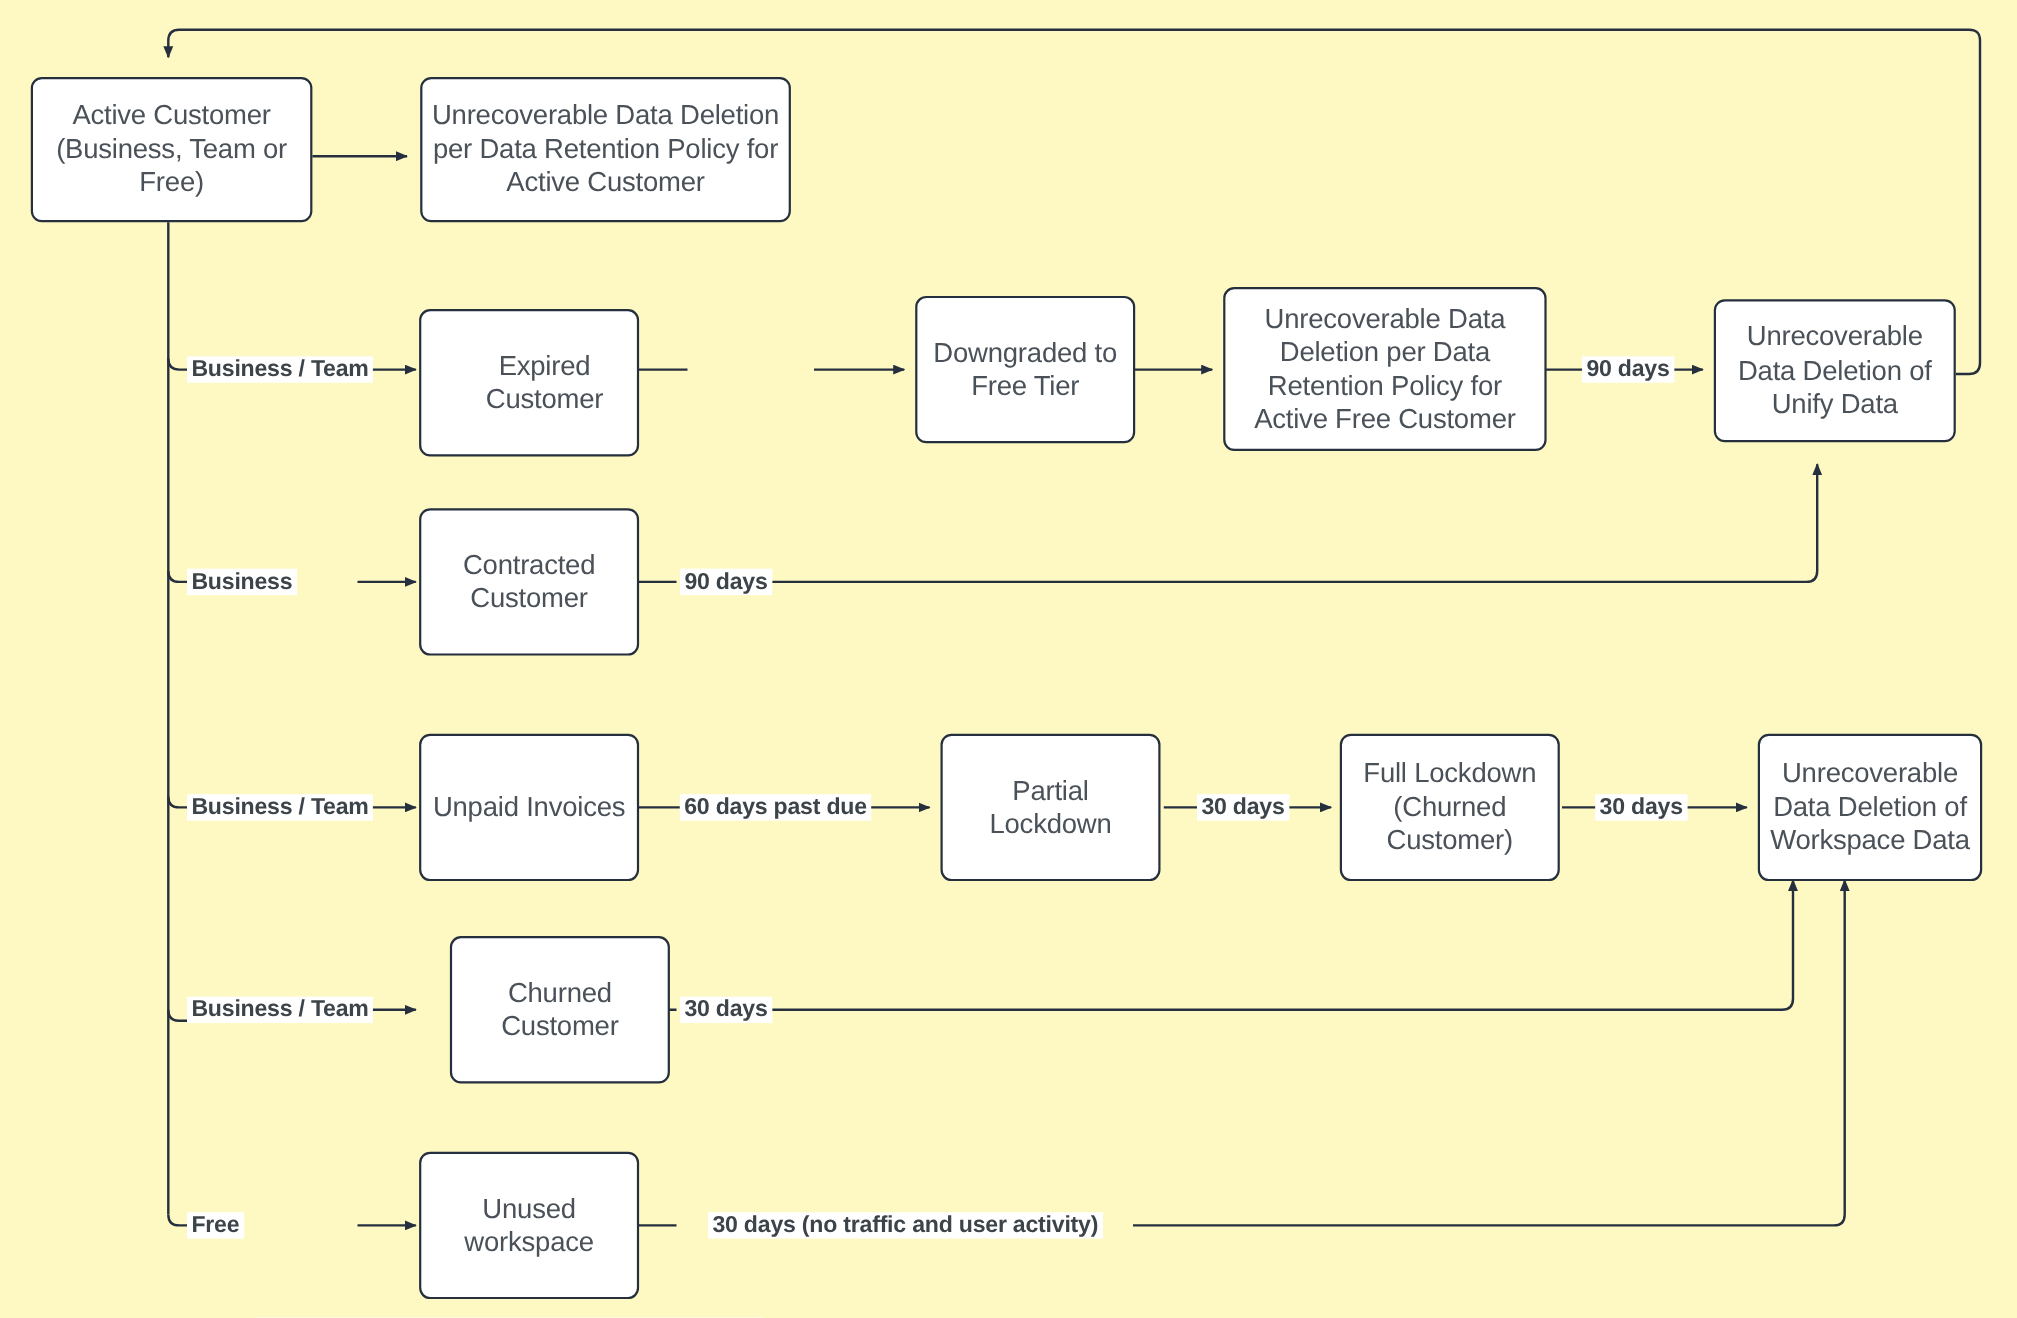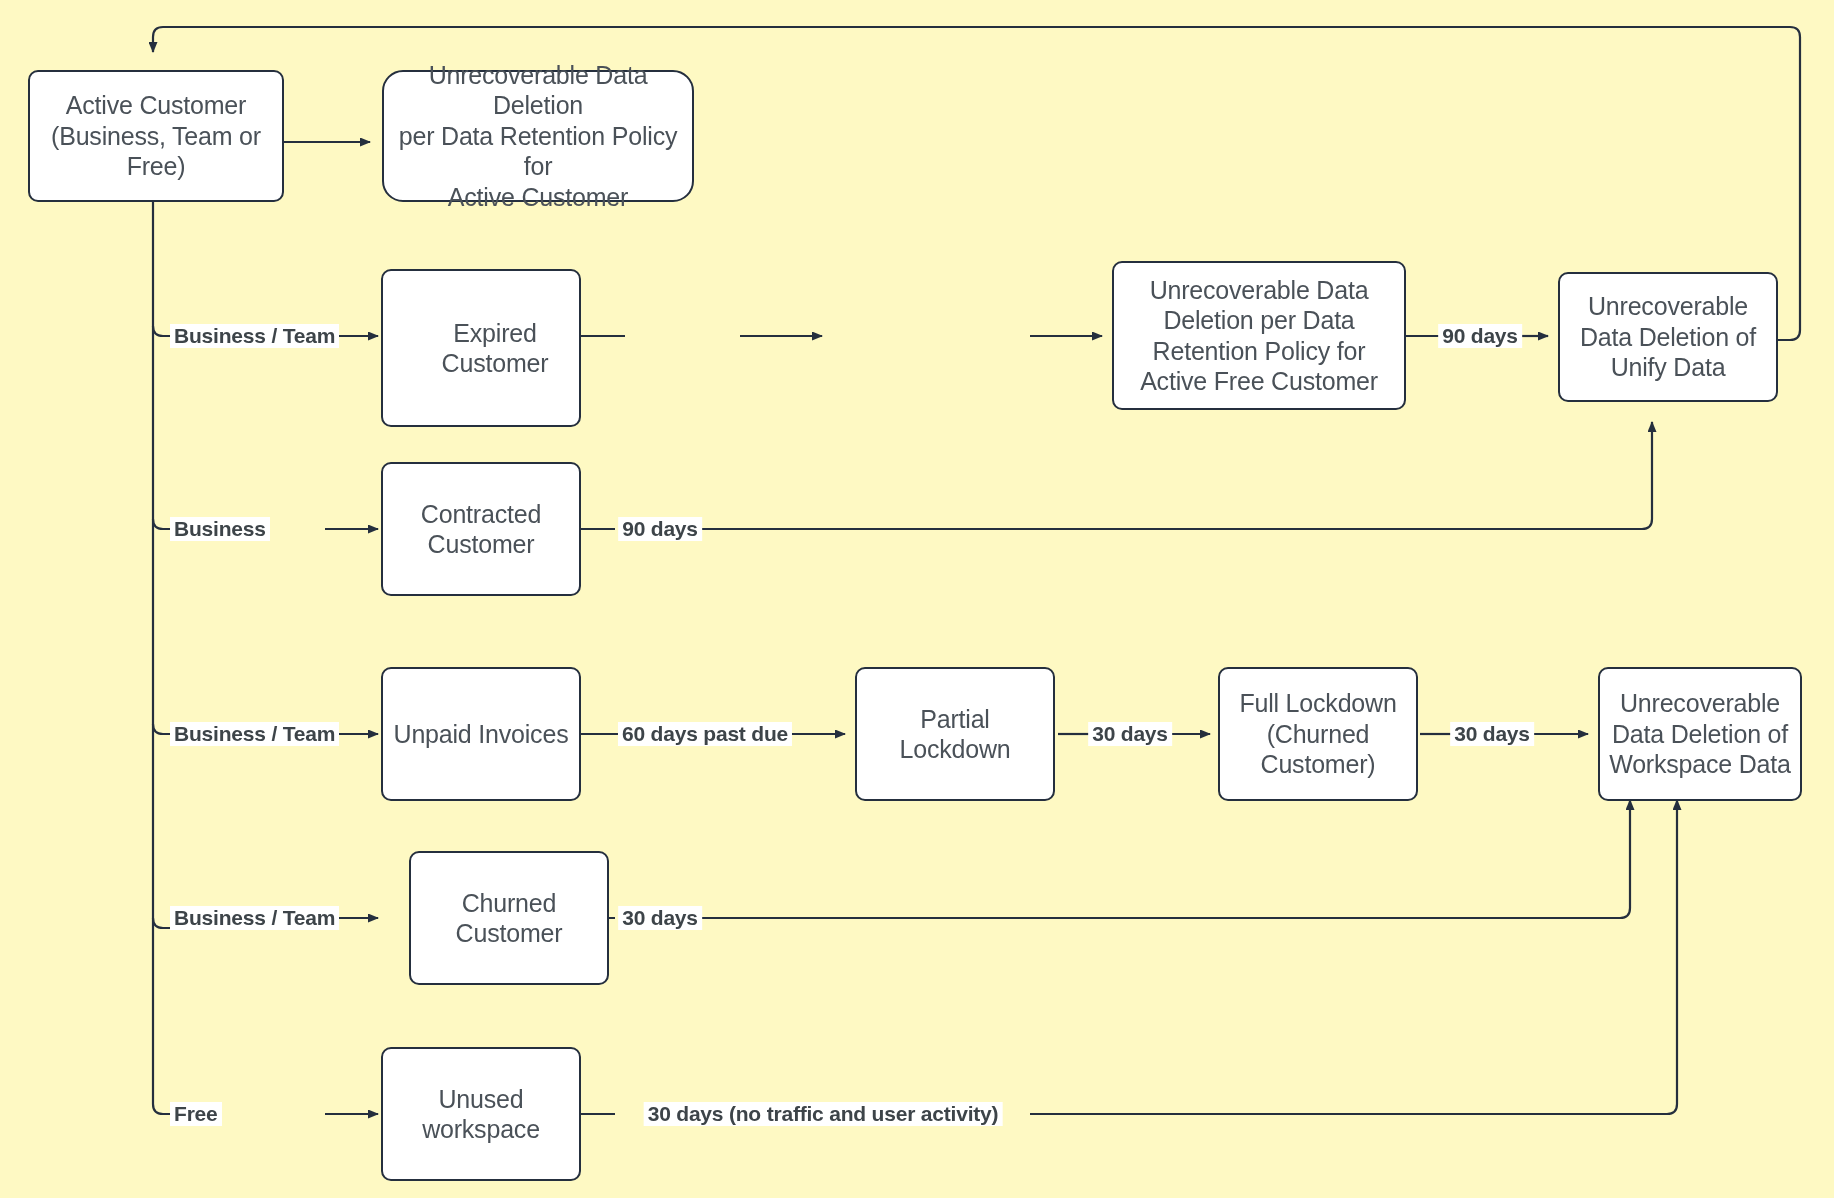--- a/index.html
+++ b/index.html
@@ -116,31 +116,35 @@
       <path d="M1030,1114 L1667,1114 Q1677,1114 1677,1104 L1677,800" marker-end="url(#arrow)"></path>
     </g>
   </svg>
 
   <div class="node" style="left:28px; top:70px; width:256px; height:132px;">
     <span style="white-space:pre-line">Active Customer
 (Business, Team or
 Free)</span>
   </div>
 
-  <div class="node" style="left:382px; top:70px; width:312px; height:132px;border-radius:21px;">
+  <div class="node" style="left:382px; top:70px; width:337px; height:132px;">
     <span style="white-space:pre-line">Unrecoverable Data Deletion
 per Data Retention Policy for
 Active Customer</span>
   </div>
 
-  <div class="node" style="left:381px; top:269px; width:200px; height:158px;padding-left:36px;">
+  <div class="node" style="left:381px; top:281px; width:200px; height:134px;padding-left:36px;">
     <span style="white-space:pre-line">Expired
 Customer</span>
   </div>
 
+  <div class="node" style="left:832px; top:269px; width:200px; height:134px;">
+    <span style="white-space:pre-line">Downgraded to
+Free Tier</span>
+  </div>
 
   <div class="node" style="left:1112px; top:261px; width:294px; height:149px;">
     <span style="white-space:pre-line">Unrecoverable Data
 Deletion per Data
 Retention Policy for
 Active Free Customer</span>
   </div>
 
   <div class="node" style="left:1558px; top:272px; width:220px; height:130px;">
     <span style="white-space:pre-line">Unrecoverable

